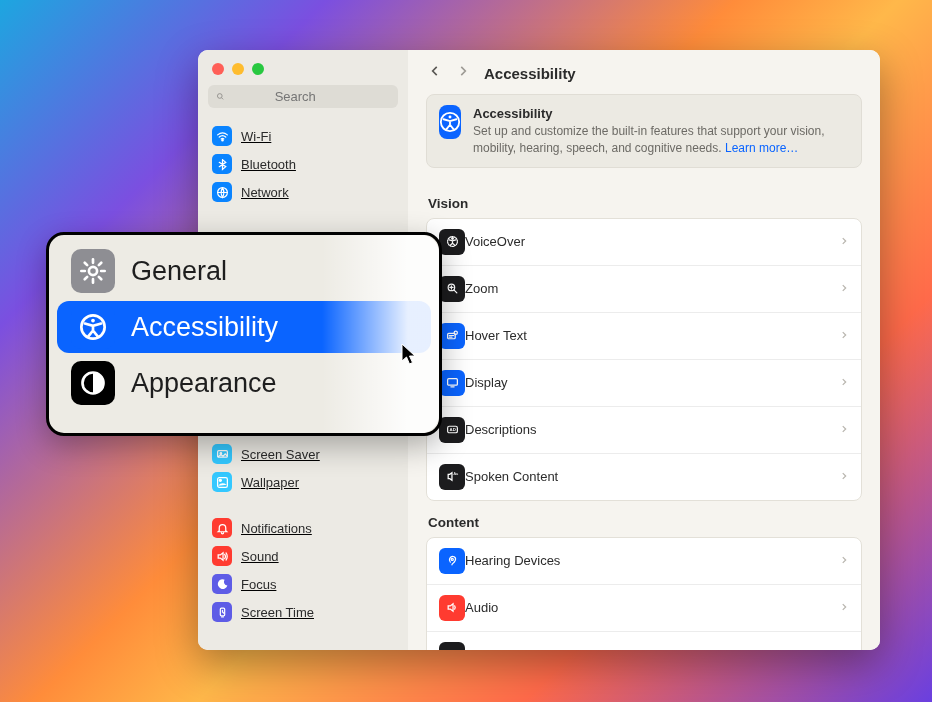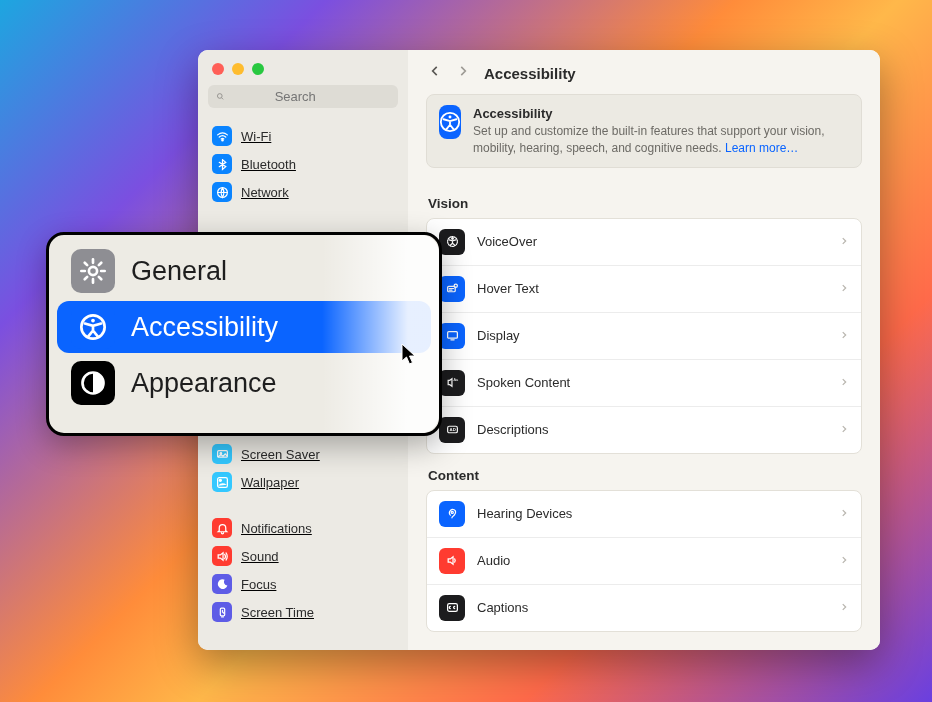--- a/index.html
+++ b/index.html
@@ -45,21 +45,21 @@
     padding: 10px 12px; display: flex; gap: 12px;
   }
   .intro .bigicon { width: 34px; height: 34px; border-radius: 8px; background: #0a64ff; display:flex; align-items:center; justify-content:center; }
   .intro-text { font-size: 12px; color: #6c6a65; line-height: 1.4; }
   .intro-text .intro-title { font-size: 13px; font-weight: 600; color: #2b2b2b; display:block; }
   .intro-text a { color: #0a64ff; text-decoration: none; }
   .content { padding: 0 18px 4px; overflow-y: auto; }
   .section-label { font-size: 13.5px; font-weight: 600; color: #2b2b2b; margin: 14px 2px 7px; }
   .list { background: #fff; border: 1px solid #e3e0d8; border-radius: 8px; overflow: hidden; }
   .row {
-    display: flex; align-items: center; gap: 12px; padding: 10px 12px; font-size: 13px; color: #2b2b2b;
+    display: flex; align-items: center; padding: 10px 12px; font-size: 13px; color: #2b2b2b;
     border-top: 1px solid #ececec; cursor: default;
   }
   .row:first-child { border-top: none; }
   .row .ricon { width: 26px; height: 26px; border-radius: 6px; display:flex; align-items:center; justify-content:center; color:#fff; flex-shrink:0; }
   .row .chev { margin-left: auto; color: #b9b6af; }
 
   
   .zoom {
     position: absolute; left: 46px; top: 232px; width: 396px; height: 204px;
     background: #edebe4; border: 3px solid #000; border-radius: 18px; box-shadow: 0 10px 30px rgba(0,0,0,0.3);
@@ -235,20 +235,34 @@
                 <circle cx="12" cy="6.5" r="1.5" fill="currentColor"></circle>
                 <path d="M6 9 L12 11 L18 9 M12 11 V15 L8 19 M12 15 L16 19"></path>
               </svg>
             </span>
             <span>VoiceOver</span>
             <span class="chev"><svg width="10" height="10" viewBox="0 0 24 24" fill="none" stroke="currentColor" stroke-width="3">
                 <polyline points="9 5 16 12 9 19"></polyline>
               </svg></span>
           </div>
           <div class="row">
+            <span class="ricon" style="background:#1c1c1e">
+              <svg width="13" height="13" viewBox="0 0 24 24" fill="none" stroke="currentColor" stroke-width="2.3" stroke-linecap="round">
+                <circle cx="10" cy="10" r="6"></circle>
+                <line x1="15" y1="15" x2="20" y2="20"></line>
+                <line x1="7" y1="10" x2="13" y2="10"></line>
+                <line x1="10" y1="7" x2="10" y2="13"></line>
+              </svg>
+            </span>
+            <span>Zoom</span>
+            <span class="chev"><svg width="10" height="10" viewBox="0 0 24 24" fill="none" stroke="currentColor" stroke-width="3">
+                <polyline points="9 5 16 12 9 19"></polyline>
+              </svg></span>
+          </div>
+          <div class="row">
             <span class="ricon" style="background:#0a64ff">
               <svg width="13" height="13" viewBox="0 0 24 24" fill="none" stroke="currentColor" stroke-width="2.3" stroke-linecap="round">
                 <rect x="3" y="8" width="14" height="10" rx="2"></rect>
                 <line x1="6" y1="12" x2="14" y2="12"></line>
                 <line x1="6" y1="15" x2="11" y2="15"></line>
                 <circle cx="18" cy="7" r="3"></circle>
               </svg>
             </span>
             <span>Hover Text</span>
             <span class="chev"><svg width="10" height="10" viewBox="0 0 24 24" fill="none" stroke="currentColor" stroke-width="3">
@@ -263,37 +277,37 @@
               </svg>
             </span>
             <span>Display</span>
             <span class="chev"><svg width="10" height="10" viewBox="0 0 24 24" fill="none" stroke="currentColor" stroke-width="3">
                 <polyline points="9 5 16 12 9 19"></polyline>
               </svg></span>
           </div>
           <div class="row">
             <span class="ricon" style="background:#1c1c1e">
               <svg width="13" height="13" viewBox="0 0 24 24" fill="none" stroke="currentColor" stroke-width="2.3" stroke-linecap="round">
+                <rect x="3" y="6" width="18" height="12" rx="3"></rect>
+                <text x="6.5" y="15.5" font-size="8" fill="currentColor" stroke="none" font-weight="bold">AD</text>
+              </svg>
+            </span>
+            <span>Descriptions</span>
+            <span class="chev"><svg width="10" height="10" viewBox="0 0 24 24" fill="none" stroke="currentColor" stroke-width="3">
+                <polyline points="9 5 16 12 9 19"></polyline>
+              </svg></span>
+          </div>
+          <div class="row">
+            <span class="ricon" style="background:#1c1c1e">
+              <svg width="13" height="13" viewBox="0 0 24 24" fill="none" stroke="currentColor" stroke-width="2.3" stroke-linecap="round">
                 <path d="M4 8 H7 L11 5 V19 L7 16 H4 Z"></path>
                 <text x="14" y="10" font-size="7" fill="currentColor" stroke="none">Aa</text>
               </svg>
             </span>
             <span>Spoken Content</span>
-            <span class="chev"><svg width="10" height="10" viewBox="0 0 24 24" fill="none" stroke="currentColor" stroke-width="3">
-                <polyline points="9 5 16 12 9 19"></polyline>
-              </svg></span>
-          </div>
-          <div class="row">
-            <span class="ricon" style="background:#1c1c1e">
-              <svg width="13" height="13" viewBox="0 0 24 24" fill="none" stroke="currentColor" stroke-width="2.3" stroke-linecap="round">
-                <rect x="3" y="6" width="18" height="12" rx="3"></rect>
-                <text x="6.5" y="15.5" font-size="8" fill="currentColor" stroke="none" font-weight="bold">AD</text>
-              </svg>
-            </span>
-            <span>Descriptions</span>
             <span class="chev"><svg width="10" height="10" viewBox="0 0 24 24" fill="none" stroke="currentColor" stroke-width="3">
                 <polyline points="9 5 16 12 9 19"></polyline>
               </svg></span>
           </div>
         </div>
         <div class="section-label">Content</div>
         <div class="list">
           <div class="row">
             <span class="ricon" style="background:#0a64ff">
               <svg width="13" height="13" viewBox="0 0 24 24" fill="none" stroke="currentColor" stroke-width="2.3" stroke-linecap="round">

